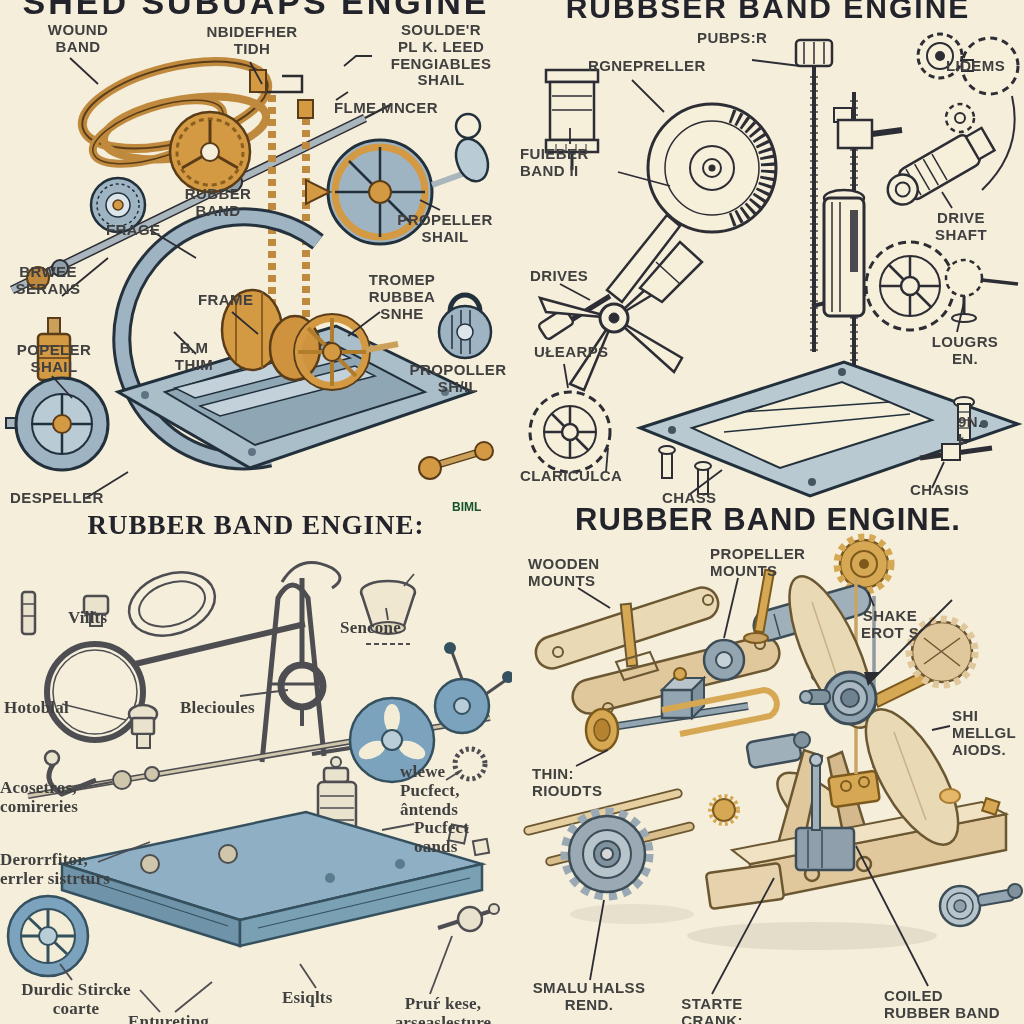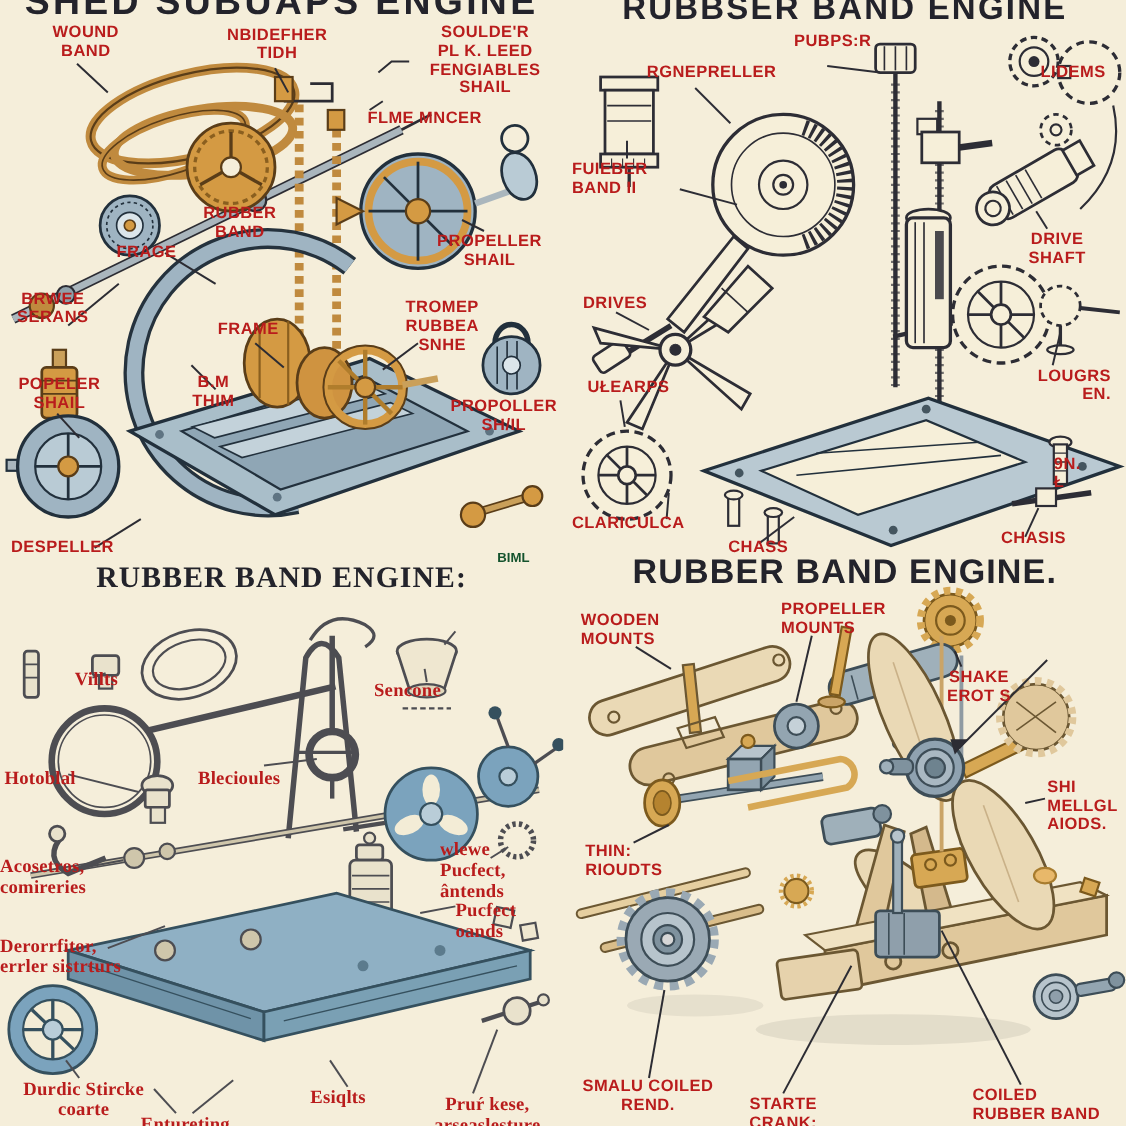--- a/index.html
+++ b/index.html
@@ -1,19 +1,19 @@
 <!DOCTYPE html>
 <html><head>
 <meta charset="utf-8">
 <style>
   html,body{margin:0;padding:0;}
   .page{position:relative;width:1024px;height:1024px;background:#f5eeda;overflow:hidden;
         font-family:"Liberation Sans",sans-serif;}
   .quad{position:absolute;width:512px;height:512px;}
-  .lbl{position:absolute;white-space:pre-line;font-weight:700;color:#b91c1c;
+  .lbl{position:absolute;white-space:pre-line;font-weight:700;color:#404040;
        font-size:15px;line-height:1.12;letter-spacing:.4px;}
   .lblS{font-family:"Liberation Serif",serif;font-size:17px;letter-spacing:.2px;}
   .qtitle{position:absolute;width:512px;text-align:center;font-weight:700;color:#23232b;}
   .t-tl{left:0;top:-17px;font-size:34px;letter-spacing:3px;}
   .t-tr{left:512px;top:-9px;font-size:30px;letter-spacing:2px;}
   .t-bl{left:0;top:494px;font-size:27px;letter-spacing:1px;font-family:Liberation Serif, serif;margin-top:16px;}
   .t-br{left:512px;top:502px;font-size:31px;letter-spacing:1px;}
   .t-note{position:absolute;font-size:12px;font-weight:700;color:#14532d;}
   svg{position:absolute;left:0;top:0;}
 </style>
@@ -320,30 +320,30 @@
         <path d="M106 172 L158 186"></path>
           <path d="M440 208 L430 192"></path>
           <path d="M48 284 L78 300"></path>
         <path d="M52 364 L56 388"></path>
           <path d="M445 332 L452 302"></path>
           <path d="M94 472 L96 448"></path>
         <path d="M178 494 L210 470"></path>
           <path d="M420 488 L432 462"></path>
       </g>
     </svg>
-    <div class="lbl" style="left:185px;top:30px;width:120px;text-align:center">PUBPS:R</div>
+    <div class="lbl" style="left:185px;top:30px;width:120px;">PUBPS:R</div>
     <div class="lbl" style="left:76px;top:58px">RGNEPRELLER</div>
     <div class="lbl" style="left:434px;top:58px;width:80px">LIDEMS</div>
     <div class="lbl" style="left:8px;top:146px">FUIEBER
 BAND II</div>
     <div class="lbl" style="left:404px;top:210px;width:90px;text-align:center">DRIVE
 SHAFT</div>
     <div class="lbl" style="left:18px;top:268px">DRIVES</div>
     <div class="lbl" style="left:22px;top:344px">UŁEARPS</div>
-    <div class="lbl" style="left:408px;top:334px;width:90px;text-align:right">LOUGRS
+    <div class="lbl" style="left:408px;top:334px;width:90px;text-align:center">LOUGRS
 EN.</div>
     <div class="lbl" style="left:8px;top:468px">CLARICULCA</div>
     <div class="lbl" style="left:446px;top:414px;width:50px">9N.
 Ł</div>
     <div class="lbl" style="left:150px;top:490px">CHASS</div>
     <div class="lbl" style="left:398px;top:482px">CHASIS</div>
   </div>
 
   <div class="quad" style="left:0;top:512px">
     <svg viewBox="0 0 512 512" width="512" height="512">
@@ -607,21 +607,21 @@
 MOUNTS</div>
     <div class="lbl" style="left:198px;top:34px">PROPELLER
 MOUNTS</div>
     <div class="lbl" style="left:336px;top:96px;width:84px;text-align:center">SHAKE
 EROT S</div>
     <div class="lbl" style="left:440px;top:196px">SHI
 MELLGL
 AIODS.</div>
     <div class="lbl" style="left:20px;top:254px">THIN:
 RIOUDTS</div>
-    <div class="lbl" style="left:2px;top:468px;width:150px;text-align:center">SMALU COILED
+    <div class="lbl" style="left:2px;top:468px;width:150px;text-align:center">SMALU HALSS
 REND.</div>
     <div class="lbl" style="left:150px;top:484px;width:100px;text-align:center">STARTE
 CRANK;</div>
     <div class="lbl" style="left:372px;top:476px;width:134px;text-align:left">COILED
 RUBBER BAND</div>
   </div>
 
   <div class="qtitle t-tl">SHED SUBUAPS ENGINE</div>
   <div class="qtitle t-tr">RUBBSER BAND ENGINE</div>
   <div class="qtitle t-bl">RUBBER BAND ENGINE:</div>

